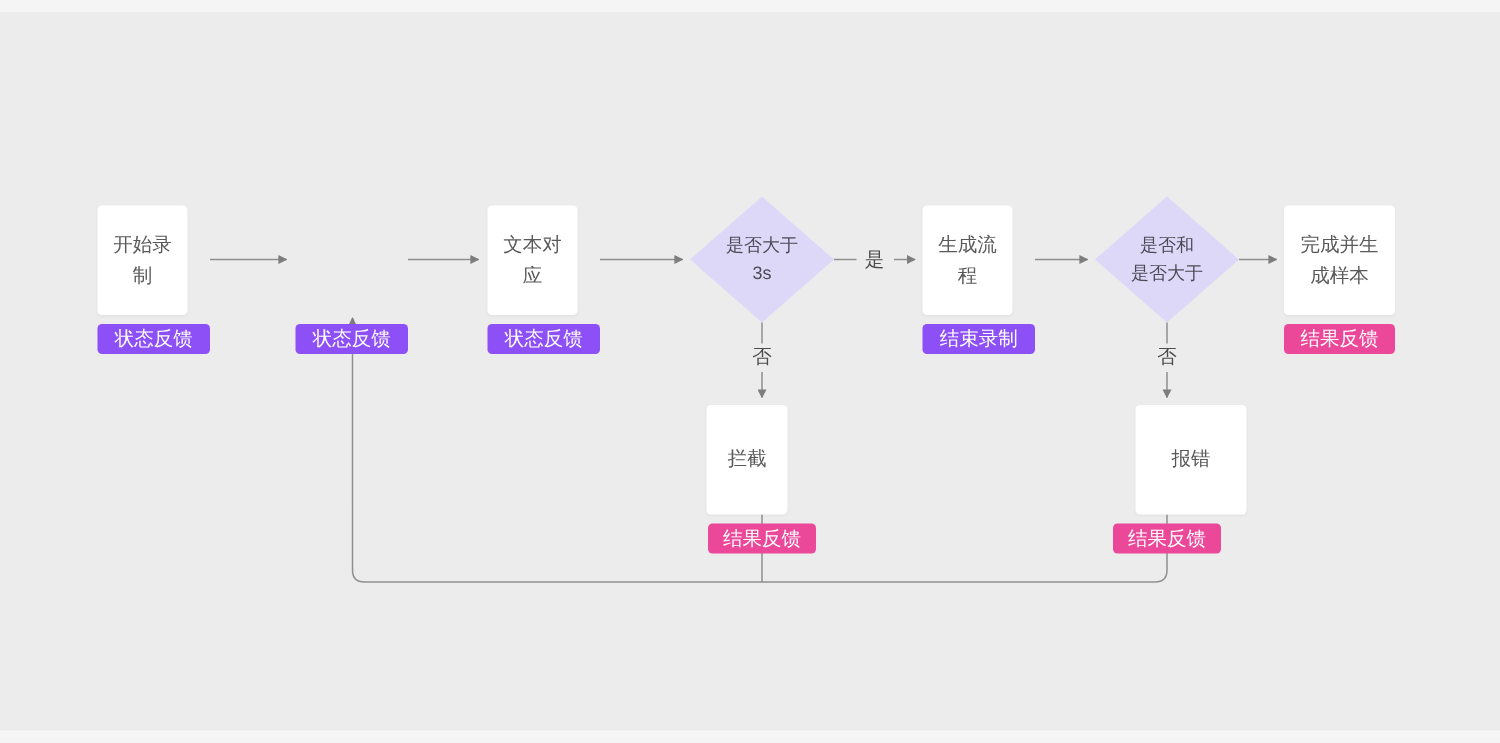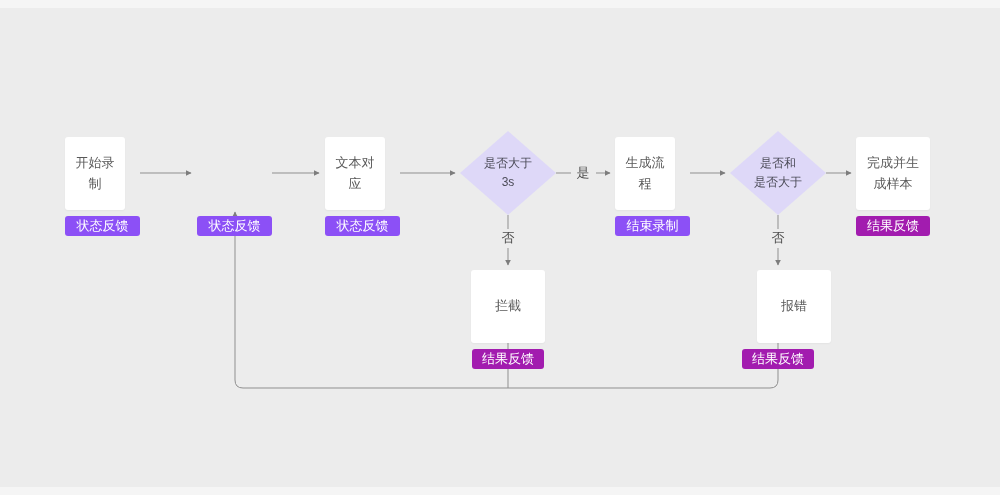--- a/index.html
+++ b/index.html
@@ -49,21 +49,21 @@
     position: absolute;
     width: 75px; height: 20px;
     line-height: 20px;
     text-align: center;
     border-radius: 3px;
     font-size: 13px;
     color: #ffffff;
     z-index: 3;
   }
   .badge.purple { background: #8c50f6; }
-  .badge.blue   { background: #a21caf; }
+  .badge.blue   { background: #ec4899; }
   .edge-label {
     position: absolute;
     width: 16px; height: 16px;
     line-height: 16px;
     text-align: center;
     font-size: 13px; color: #4d4d4d;
     z-index: 2;
   }
   
   .pos-start     { left: 65px;  top: 137px; }
@@ -74,21 +74,21 @@
   
   .pos-b-start     { left: 65px;  top: 216px; }
   .pos-b-recording { left: 197px; top: 216px; }
   .pos-b-end       { left: 325px; top: 216px; }
   .pos-b-generate  { left: 615px; top: 216px; }
   .pos-b-complete  { left: 856px; top: 216px; width: 74px; }
   
   .pos-d1 { left: 462px; top: 147px; }
   .pos-d2 { left: 732px; top: 147px; }
   
-  .pos-intercept { left: 471px; top: 270px; width: 74px; }
+  .pos-intercept { left: 471px; top: 270px; width: 54px; }
   .pos-error     { left: 757px; top: 270px; width: 74px; }
   .pos-b-intercept { left: 472px; top: 349px; width: 72px; }
   .pos-b-error     { left: 742px; top: 349px; width: 72px; }
   
   .pos-yes { left: 575px; top: 165px; }
   .pos-no1 { left: 500px; top: 230px; }
   .pos-no2 { left: 770px; top: 230px; }
 </style>
 </head>
 <body>

